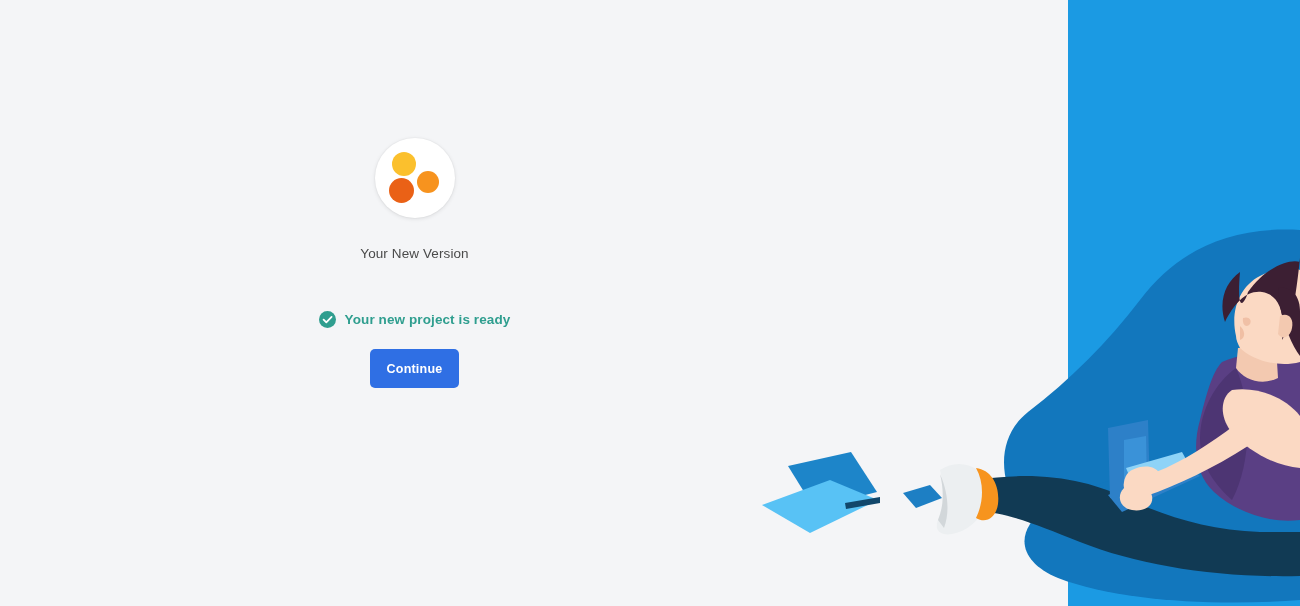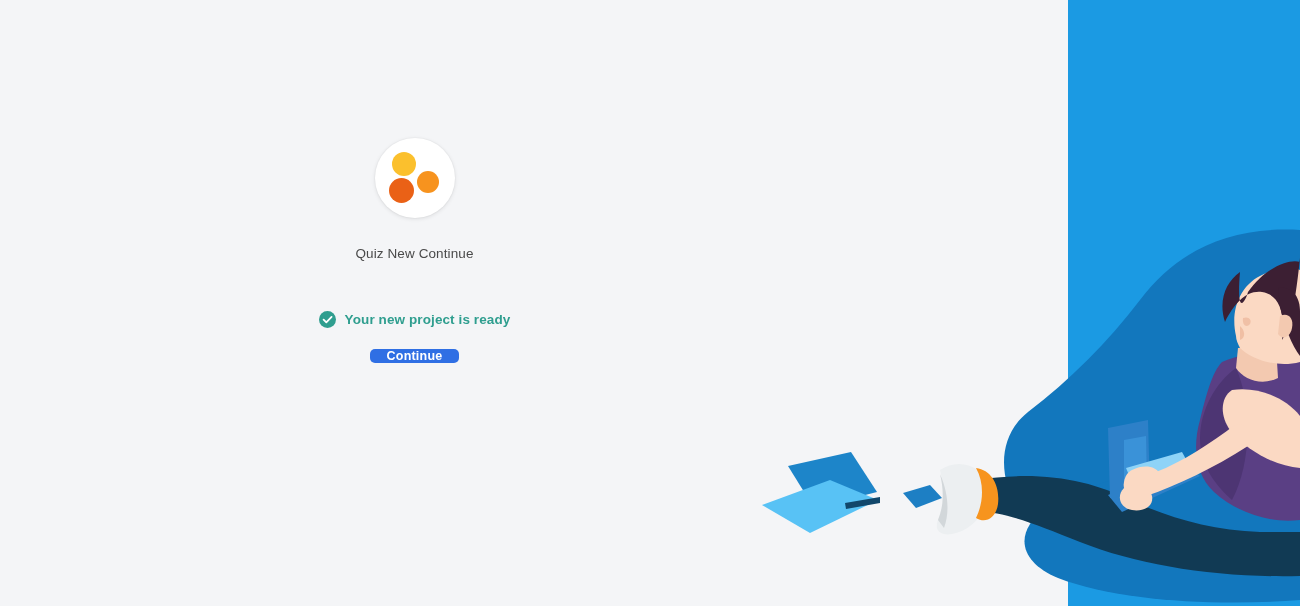--- a/index.html
+++ b/index.html
@@ -101,21 +101,21 @@
     letter-spacing: 0.1px;
   }
 
   .continue-btn {
     margin-top: 21px;
     background: #2f6fe4;
     color: #ffffff;
     border: none;
     border-radius: 5px;
     padding: 0 17px;
-    height: 14px;
+    height: 39px;
     font-size: 12.5px;
     font-weight: bold;
     font-family: "Liberation Sans", sans-serif;
     cursor: pointer;
     letter-spacing: 0.2px;
   }
 </style>
 </head>
 <body>
 
@@ -237,21 +237,21 @@
 </svg>
 
 <div class="content">
 
   <div class="logo-wrap">
     <span class="dot dot-yellow"></span>
     <span class="dot dot-orange"></span>
     <span class="dot dot-deep"></span>
   </div>
 
-  <div class="project-name">Quiz New Continue</div>
+  <div class="project-name">Your New Version</div>
 
   <div class="status-row">
     <svg class="check-icon" viewBox="0 0 20 20" xmlns="http://www.w3.org/2000/svg">
       <circle cx="10" cy="10" r="10" fill="#2f9e8f"></circle>
       <path d="M5.4 10.2 L8.6 13.4 L14.8 6.9" fill="none" stroke="#ffffff" stroke-width="2.1" stroke-linecap="round" stroke-linejoin="round"></path>
     </svg>
     <span class="status-text">Your new project is ready</span>
   </div>
 
   <button class="continue-btn">Continue</button>

